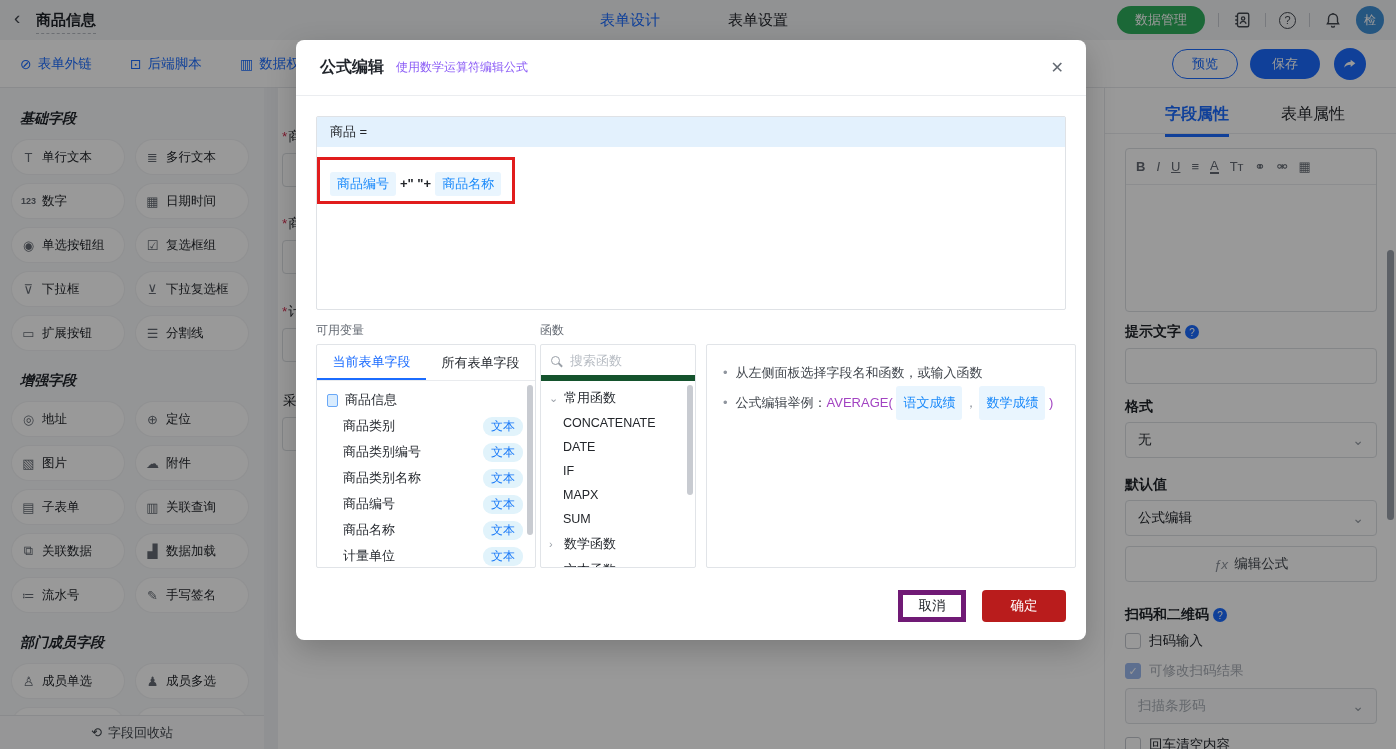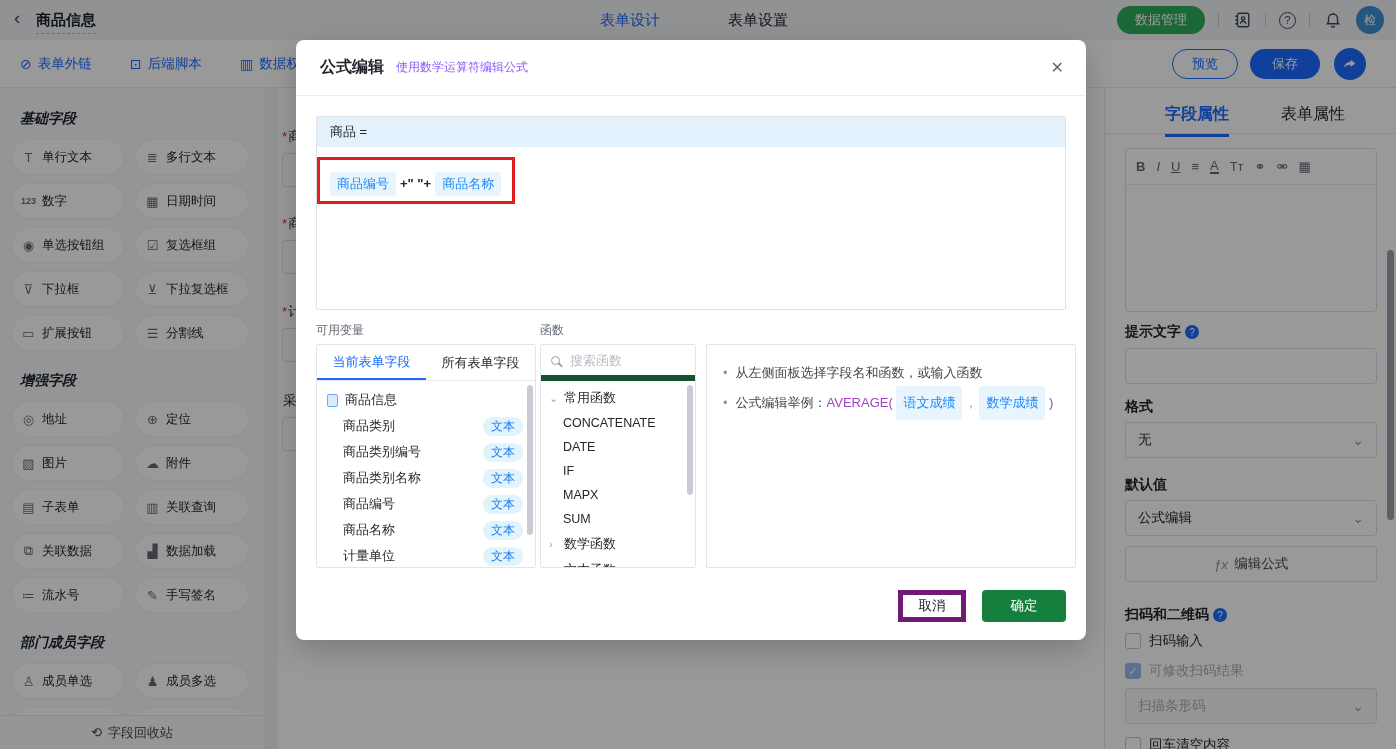--- a/index.html
+++ b/index.html
@@ -104,21 +104,21 @@
   .grow{height:26px;display:flex;align-items:center;gap:5px;padding:0 8px;font-size:13px;cursor:pointer;}
   .grow .gc{color:#9aa0a8;font-size:11px;width:10px;}
   .frow{height:24px;display:flex;align-items:center;padding-left:22px;font-size:12.5px;color:#23262b;cursor:pointer;}
   .fscroll{position:absolute;right:2px;top:40px;width:6px;height:110px;border-radius:3px;background:#c8cbd1;}
   .hints{left:410px;width:370px;padding:14px 16px;font-size:13px;color:#41464d;line-height:2.1;}
   .hints .dot{color:#8f959e;margin-right:8px;}
   .fn-purple{color:#a243c2;}
   .hcomma{color:#8f959e;margin:0 2px;}
   .m-foot{position:absolute;right:20px;bottom:18px;display:flex;gap:16px;}
   .btn-cancel{width:68px;height:32px;border:5px solid #701a75;border-radius:0;background:#fff;font-size:13.5px;color:#23262b;display:flex;align-items:center;justify-content:center;cursor:pointer;}
-  .btn-ok{width:84px;height:32px;border-radius:4px;background:#15803d;color:#fff;font-size:13.5px;display:flex;align-items:center;justify-content:center;cursor:pointer;}
+  .btn-ok{width:84px;height:32px;border-radius:4px;background:#b91c1c;color:#fff;font-size:13.5px;display:flex;align-items:center;justify-content:center;cursor:pointer;}
 </style>
 </head>
 <body>
 
 <div class="screen">
 
   <div class="topbar">
     <span class="back">‹</span>
     <span class="apptitle">商品信息</span>
     <span class="toptab t1">表单设计</span>

